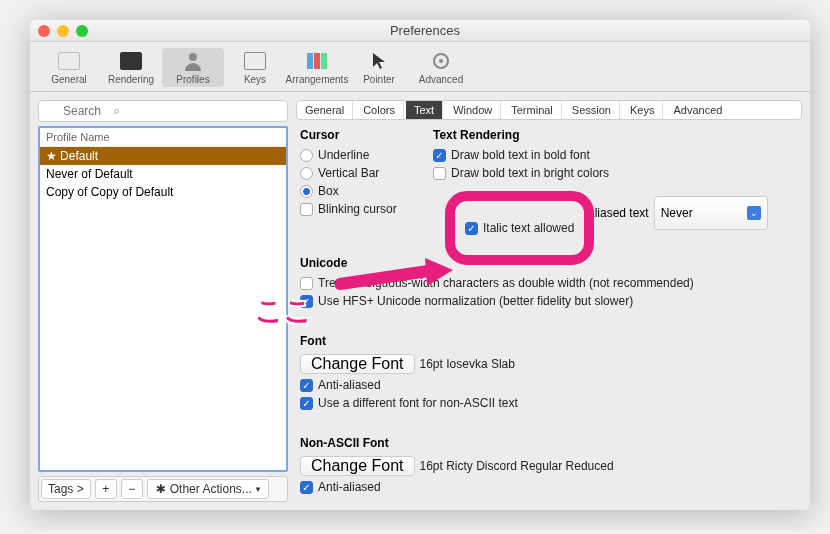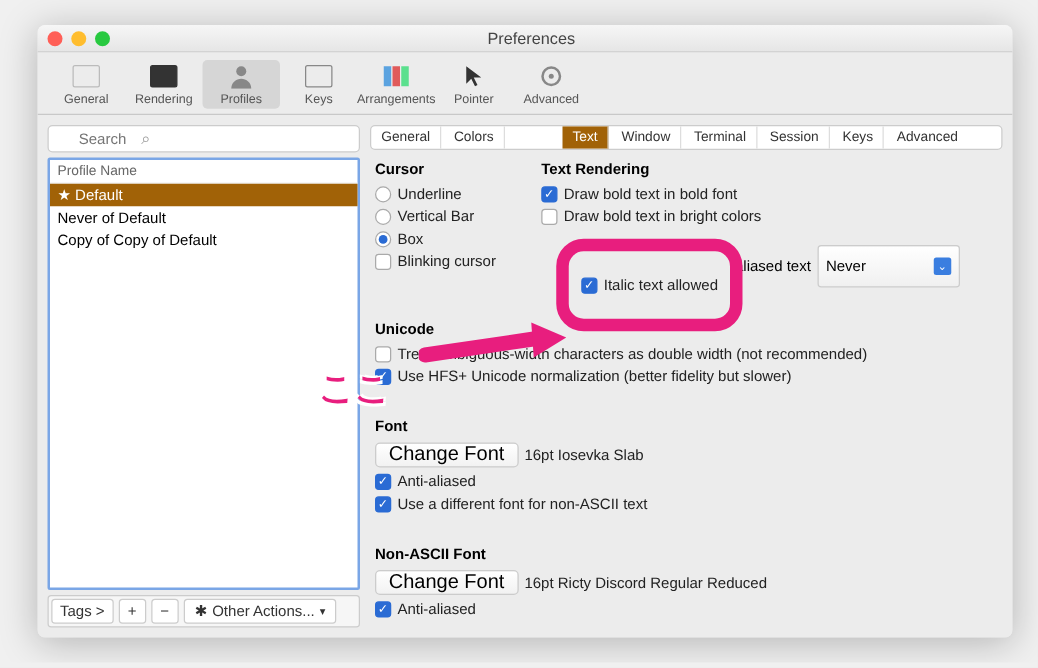--- a/index.html
+++ b/index.html
@@ -26,21 +26,21 @@
 .list-header { padding: 3px 6px; color: #666; font-size: 11px; border-bottom: 1px solid #eee; }
 .list-row { padding: 2px 6px; }
 .list-row.selected { background: #a16207; color: #fff; }
 .bottom-bar { display: flex; align-items: center; gap: 4px; border: 1px solid #ccc; background: #f6f6f6; border-radius: 3px; padding: 2px; }
 .bb-btn { border: none; background: #fff; border: 1px solid #ccc; border-radius: 3px; height: 20px; min-width: 22px; display: inline-flex; align-items: center; justify-content: center; font-size: 12px; color: #333; }
 .bb-other { flex: 0 0 auto; padding: 0 8px; display: inline-flex; gap: 4px; align-items: center; }
 .right-pane { flex: 1; display: flex; flex-direction: column; }
 .sub-tabs { display: flex; gap: 2px; background: #fff; border: 1px solid #ccc; border-radius: 4px; overflow: hidden; }
 .sub-tab { padding: 3px 8px; font-size: 11px; color: #333; border-right: 1px solid #ddd; }
 .sub-tab:last-child { border-right: none; }
-.sub-tab.active { background: #a16207; color: #fff; margin-left: 44px; }
+.sub-tab.active { background: #404040; color: #fff; }
 .pane-content { display: flex; padding: 8px 4px; gap: 18px; flex-wrap: wrap; position: relative; }
 .col { display: flex; flex-direction: column; gap: 4px; }
 .section-title { font-weight: 600; margin-bottom: 2px; font-size: 12px; }
 .row { display: flex; align-items: center; gap: 5px; font-size: 12px; color: #222; }
 .radio { width: 13px; height: 13px; border: 1px solid #aaa; border-radius: 50%; background: #fff; display: inline-flex; align-items: center; justify-content: center; }
 .radio.checked::after { content: ""; width: 7px; height: 7px; border-radius: 50%; background: #2a6bd4; }
 .checkbox { width: 13px; height: 13px; border: 1px solid #aaa; border-radius: 3px; background: #fff; display: inline-flex; align-items: center; justify-content: center; font-size: 10px; color: #fff; }
 .checkbox.checked { background: #2a6bd4; border-color: #2a6bd4; }
 .checkbox.checked::after { content: "✓"; }
 .select { border: 1px solid #ccc; border-radius: 3px; background: linear-gradient(#fff,#f0f0f0); height: 20px; padding: 16px 6px; display: inline-flex; align-items: center; gap: 54px; font-size: 12px; }

